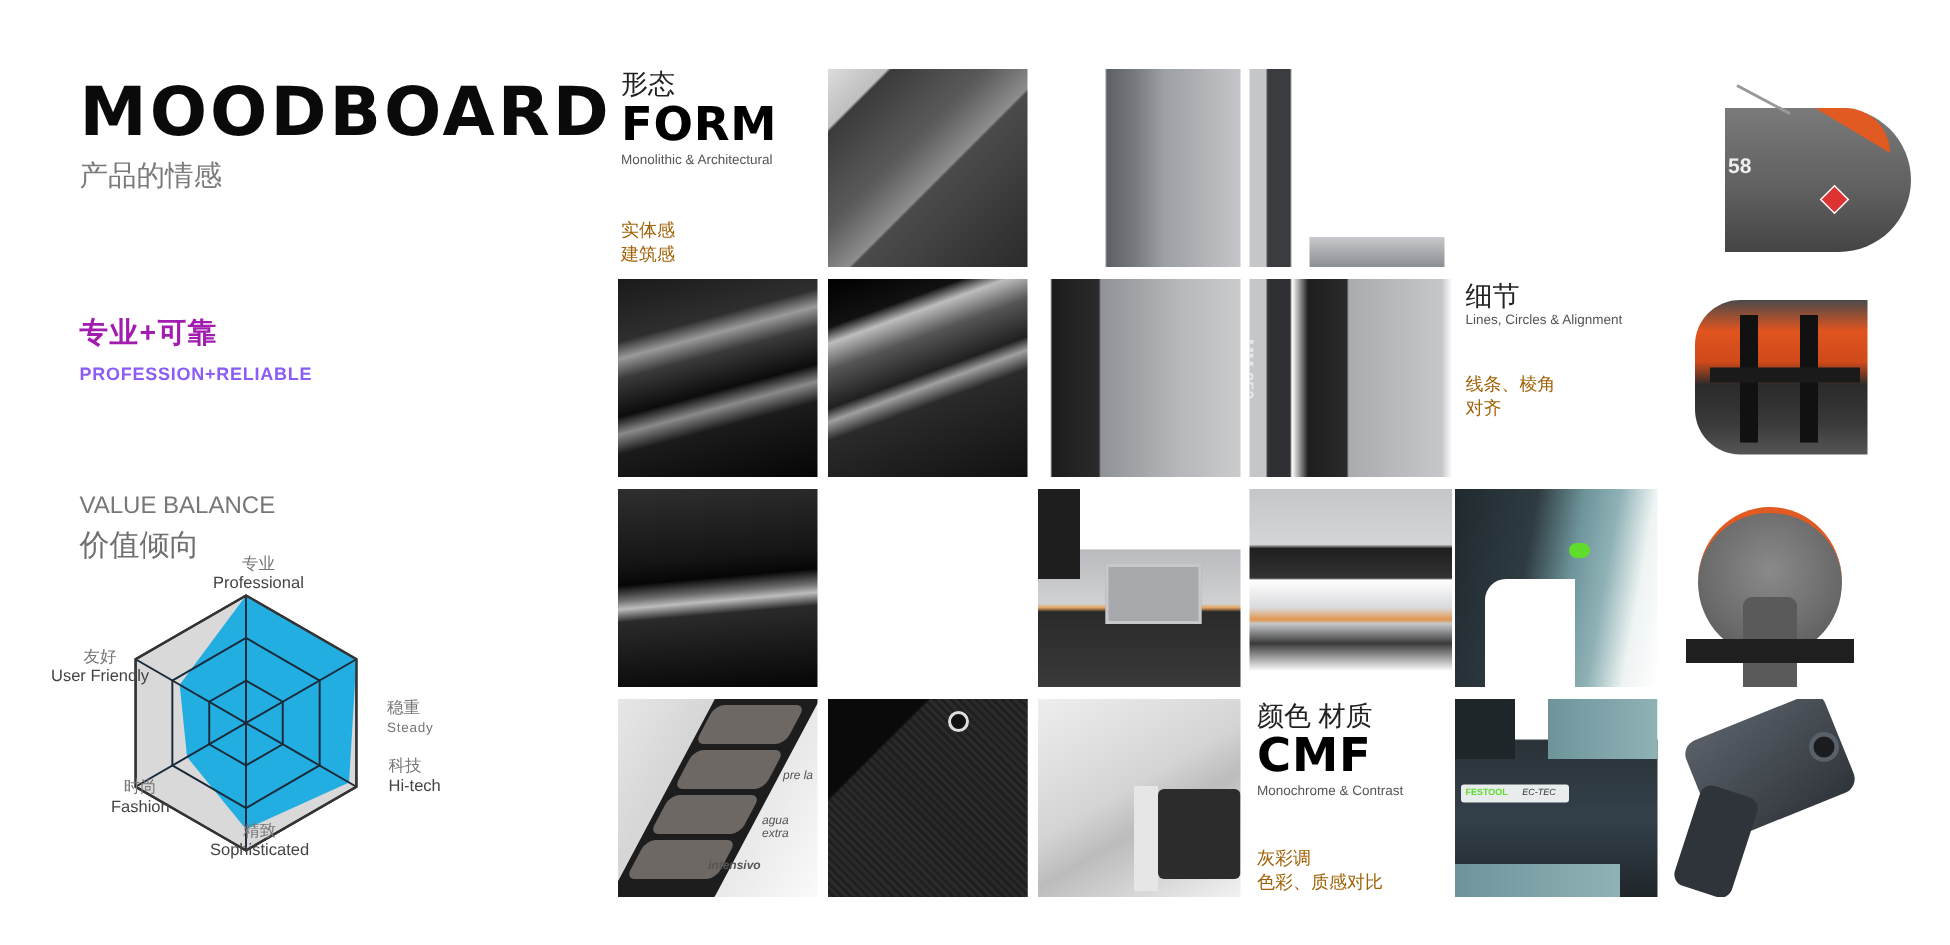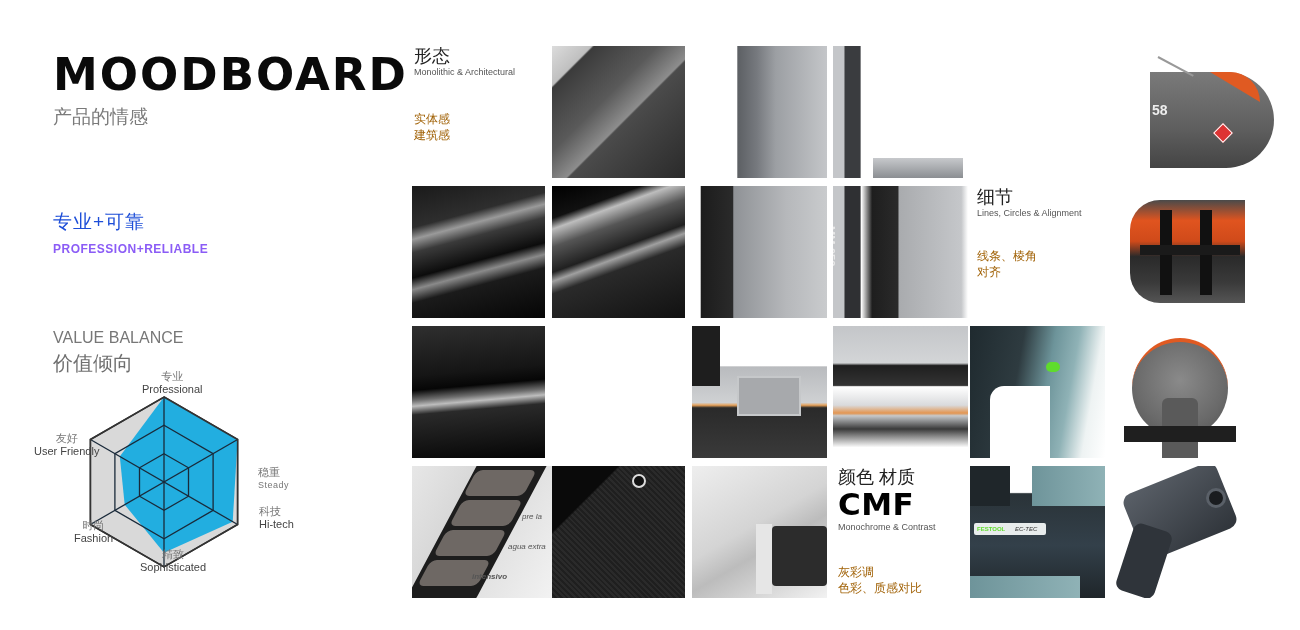--- a/index.html
+++ b/index.html
@@ -1,21 +1,21 @@
 <!DOCTYPE html>
 <html><head>
 <meta charset="utf-8">
 <style>
   html,body{margin:0;padding:0;background:#ffffff;}
   body{width:1300px;height:630px;position:relative;overflow:hidden;font-family:"Liberation Sans","DejaVu Sans",sans-serif;color:#222;}
   .abs{position:absolute;}
   
   .title{left:53px;top:48px;font-size:45px;font-weight:700;letter-spacing:2px;color:#0a0a0a;font-family:"DejaVu Sans","Liberation Sans",sans-serif;}
   .subtitle{left:53px;top:104px;font-size:19px;color:#7a7a7a;}
-  .accent-cn{left:53px;top:209px;font-size:19px;font-weight:400;color:#1d4ed8;letter-spacing:1px;}
+  .accent-cn{left:53px;top:209px;font-size:19px;font-weight:700;color:#a21caf;letter-spacing:1px;}
   .accent-en{left:53px;top:242px;font-size:12px;color:#8b5cf6;letter-spacing:0.5px;font-weight:bold;}
   .vb-en{left:53px;top:329px;font-size:16px;color:#777;}
   .vb-cn{left:53px;top:350px;font-size:20px;color:#6f6f6f;}
   .radar{left:30px;top:380px;width:260px;height:210px;}
   .radar-label{position:absolute;text-align:center;font-size:11px;color:#444;line-height:13px;white-space:nowrap;}
   .radar-label .cn{color:#777;}
   .radar-label .en.small{font-size:9px;color:#777;letter-spacing:0.5px;}
 
   
   .cell{position:absolute;overflow:hidden;}
@@ -23,21 +23,21 @@
   .tb-cn{font-size:18px;color:#222;line-height:20px;}
   .tb-big{font-size:31px;font-weight:700;color:#000;line-height:34px;font-family:"DejaVu Sans","Liberation Sans",sans-serif;letter-spacing:0.5px;}
   .tb-small{font-size:9px;color:#555;margin-top:1px;}
   .tb-note{font-size:12px;color:#a16207;line-height:16px;}
 
   
   .facet{background:linear-gradient(135deg,#dcdcdc 0%,#bfbfbf 15%,#3b3b3b 16%,#5a5a5a 40%,#8d8d8d 55%,#4b4b4b 56%,#2a2a2a 100%);}
   .carbody1{background:linear-gradient(165deg,#1a1a1a 0%,#2e2e2e 25%,#9a9a9a 32%,#3a3a3a 40%,#0c0c0c 55%,#8a8a8a 62%,#1b1b1b 70%,#050505 100%);}
   .carbody2{background:linear-gradient(160deg,#000 0%,#111 18%,#bdbdbd 24%,#555 34%,#202020 48%,#a0a0a0 53%,#2a2a2a 60%,#111 100%);}
   .carbody3{background:linear-gradient(175deg,#2f2f2f 0%,#151515 35%,#060606 45%,#6e6e6e 52%,#bdbdbd 56%,#2a2a2a 62%,#050505 100%);}
-  .appliance{background:linear-gradient(120deg,#e7e7e7 0%,#d6d6d6 30%,#fafafa 100%);padding-left:46px;}
+  .appliance{background:linear-gradient(120deg,#e7e7e7 0%,#d6d6d6 30%,#fafafa 100%);}
   .carbon{background:repeating-linear-gradient(45deg,#2a2a2a 0 2px,#1f1f1f 2px 4px),#222;}
   .silverblock{background:linear-gradient(150deg,#eeeeee 0%,#d4d4d4 45%,#bcbcbc 60%,#f2f2f2 100%);}
   .drill{background:linear-gradient(100deg,#1f2a2f 0%,#2e3b40 35%,#6d949a 55%,#8fb2b6 70%,#eef3f3 85%,#ffffff 100%);}
   .btn-strip{position:absolute;background:#6e6864;border-radius:6px;}
 </style>
 </head>
 <body>
 
 <div class="abs title">MOODBOARD</div>
 <div class="abs subtitle">产品的情感</div>
@@ -81,20 +81,21 @@
     <div class="en">Fashion</div>
   </div>
   <div class="radar-label" style="left:4px;top:52px;">
     <div class="cn">友好</div>
     <div class="en">User Friendly</div>
   </div>
 </div>
 
 <div class="text-block" style="left:414px;top:46px;">
   <div class="tb-cn">形态</div>
+  <div class="tb-big">FORM</div>
   <div class="tb-small">Monolithic &amp; Architectural</div>
   <div style="height:34px;"></div>
   <div class="tb-note">实体感</div>
   <div class="tb-note">建筑感</div>
 </div>
 
 <div class="cell facet" style="left:552px;top:46px;width:133px;height:132px;"></div>
 
 <div class="cell carbody1" style="left:412px;top:186px;width:133px;height:132px;"></div>
 <div class="cell carbody2" style="left:552px;top:186px;width:133px;height:132px;"></div>

